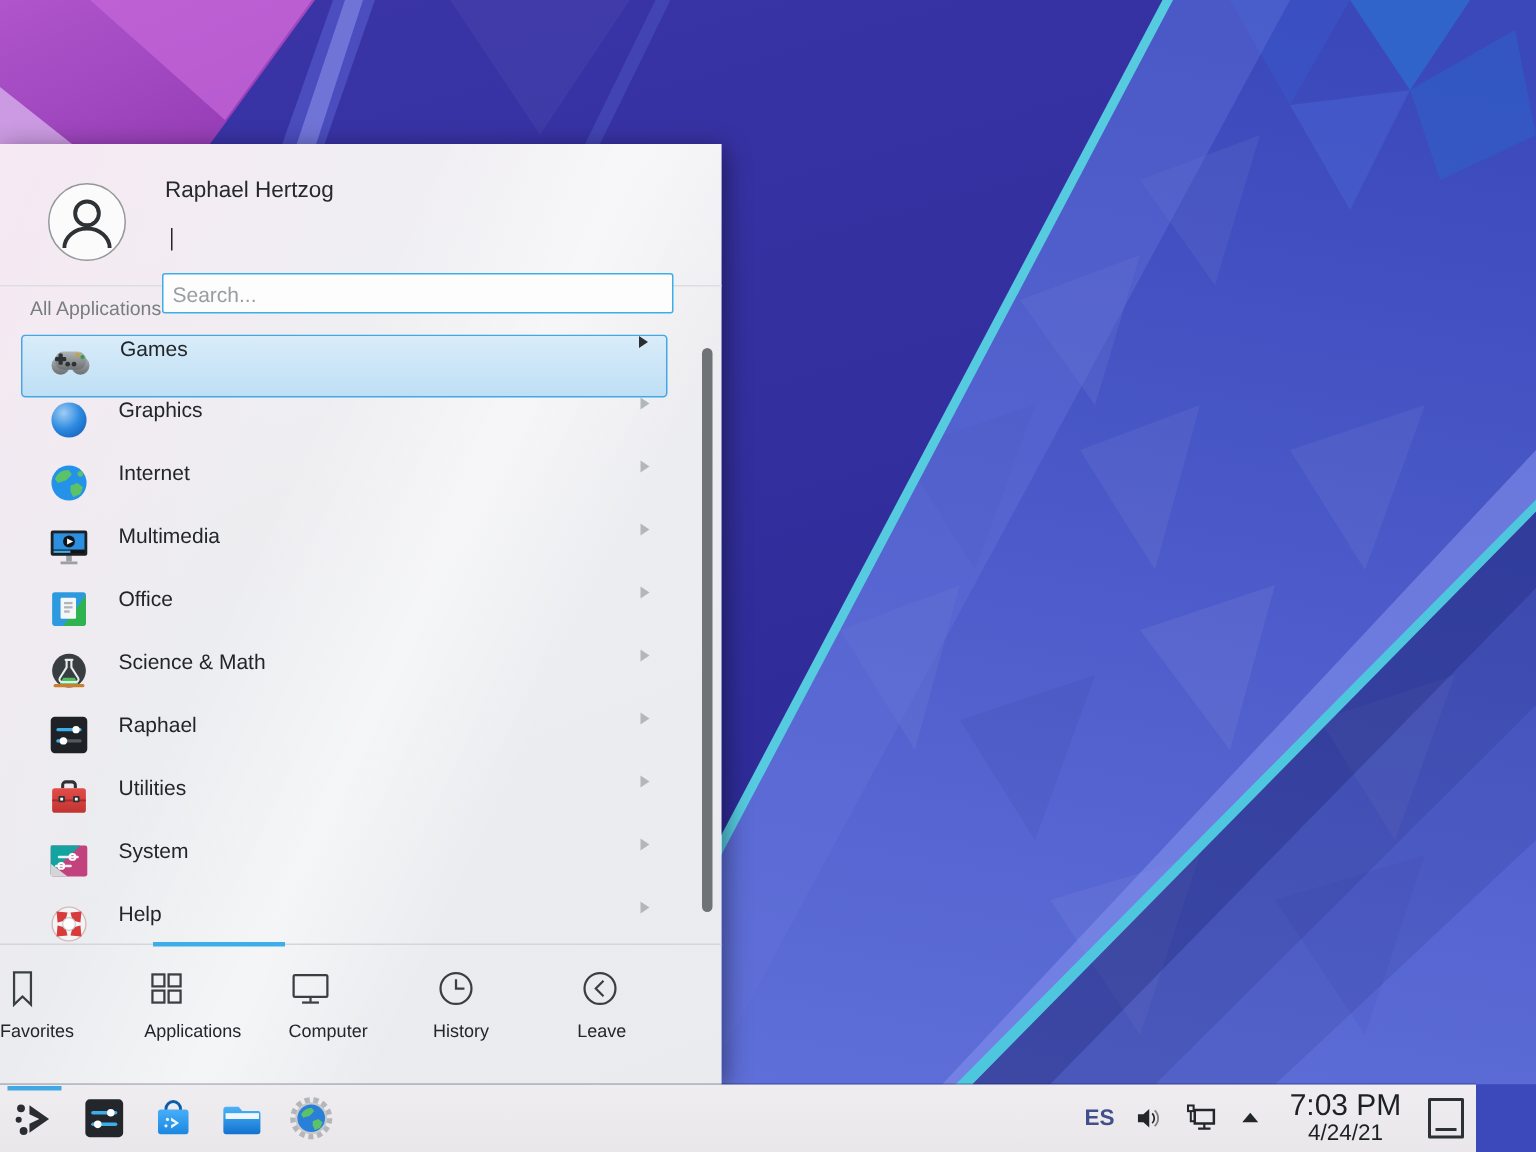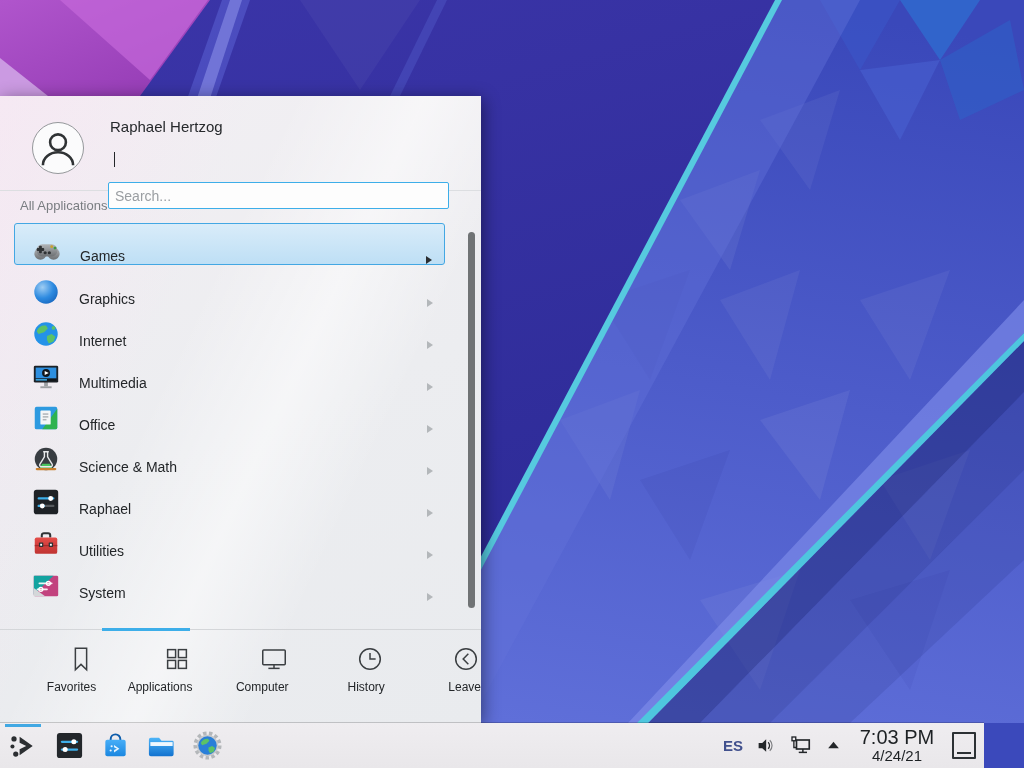--- a/index.html
+++ b/index.html
@@ -22,38 +22,38 @@
   .search-wrap{position:absolute;left:108px;top:50px;width:341px;height:27px;}
   .search-wrap input{width:100%;height:100%;box-sizing:border-box;border:1px solid #3daee9;border-radius:2px;
     background:#fdfdfd;font-size:14px;padding:0 6px;color:#232629;outline:none;
     font-family:"Liberation Sans","DejaVu Sans",sans-serif;margin-top:36px;}
   .search-wrap input::placeholder{color:#9a9ea2;}
   .caret{position:absolute;left:6px;top:6px;width:1px;height:15px;background:#232629;}
 
   .section-label{flex:none;height:32px;line-height:30px;padding-left:20px;font-size:13px;color:#797d81;}
 
   .app-list{flex:none;height:406px;overflow:hidden;position:relative;}
-  .app-row{display:flex;align-items:flex-end;height:42px;margin:0 36px 0 14px;
+  .app-row{display:flex;align-items:flex-start;height:42px;margin:0 36px 0 14px;
     padding-left:17px;border-radius:3px;box-sizing:border-box;}
   .app-row .app-icon{width:30px;height:30px;flex:none;}
   .app-row .app-icon svg{width:30px;height:30px;display:block;}
   .app-label{margin-left:18px;font-size:14px;color:#232629;}
   .row-arrow{margin-left:auto;margin-right:12px;width:0;height:0;
     border-top:4.5px solid transparent;border-bottom:4.5px solid transparent;border-left:6px solid #b3b7ba;}
   .app-row.selected{border:1px solid #43a7e3;
     background:linear-gradient(180deg,#d9ecf9 0%,#bedff5 100%);}
   .app-row.selected .row-arrow{border-left-color:#2b2e31;}
 
   .scroll-thumb{position:absolute;right:6px;top:136px;width:7px;height:376px;border-radius:4px;background:#707375;}
 
   .tab-separator{position:relative;flex:none;height:0;border-top:1px solid #d4d6d9;}
   .tab-indicator{position:absolute;left:102px;top:-2px;width:88px;height:3px;background:#3daee9;}
 
   .footer-tabs{flex:1;display:flex;}
-  .f-tab{flex:1;display:flex;flex-direction:column;align-items:flex-end;padding-top:14px;cursor:default;}
+  .f-tab{flex:1;display:flex;flex-direction:column;align-items:flex-start;padding-top:14px;cursor:default;}
   .f-tab svg{width:30px;height:30px;stroke:#3b3f42;fill:none;stroke-width:1.6;}
   .f-tab .f-label{margin-top:6px;font-size:12px;color:#232629;}
 
   
   .taskbar{position:absolute;left:0;bottom:0;width:984px;height:45px;
     background:linear-gradient(180deg,#efedf0 0%,#e9e7ea 100%);
     box-shadow:0 -1px 0 rgba(0,0,0,.18);
     display:flex;padding:0 8px 0 4px;box-sizing:border-box;}
   .task-btn{position:relative;width:38px;height:45px;display:flex;align-items:center;justify-content:center;flex:none;margin-right:8px;}
   .task-btn svg{width:31px;height:31px;display:block;}
@@ -290,20 +290,36 @@
             <rect x="8" y="12.2" width="15" height="1.8" rx="0.9" fill="#ffffff" opacity="0.9"></rect>
             <circle cx="18.5" cy="13.1" r="2.1" fill="none" stroke="#ffffff" stroke-width="1.4"></circle>
             <rect x="6" y="18.6" width="12" height="1.8" rx="0.9" fill="#ffffff" opacity="0.9"></rect>
             <circle cx="10.5" cy="19.5" r="2.1" fill="none" stroke="#ffffff" stroke-width="1.4"></circle>
           </svg>
         </span>
         <span class="app-label">System</span>
         <span class="row-arrow"></span>
       </div>
 
+      <div class="app-row">
+        <span class="app-icon">
+          <svg viewBox="0 0 32 32">
+            <circle cx="16" cy="16" r="12" fill="#f3f4f5" stroke="#d9b9b9" stroke-width="1"></circle>
+            <g transform="rotate(45 16 16)">
+              <polygon points="16,3.5 21,9.5 16,12.5 11,9.5" fill="#d83b3b"></polygon>
+              <polygon points="16,28.5 21,22.5 16,19.5 11,22.5" fill="#d83b3b"></polygon>
+              <polygon points="3.5,16 9.5,11 12.5,16 9.5,21" fill="#d83b3b"></polygon>
+              <polygon points="28.5,16 22.5,11 19.5,16 22.5,21" fill="#d83b3b"></polygon>
+            </g>
+            <circle cx="16" cy="16" r="4.5" fill="#ffffff" stroke="#c8caca" stroke-width="0.8"></circle>
+          </svg>
+        </span>
+        <span class="app-label">Help</span>
+        <span class="row-arrow"></span>
+      </div>
 
     </div>
 
     <div class="scroll-thumb"></div>
 
     <div class="tab-separator">
       <div class="tab-indicator"></div>
     </div>
 
     <div class="footer-tabs">

